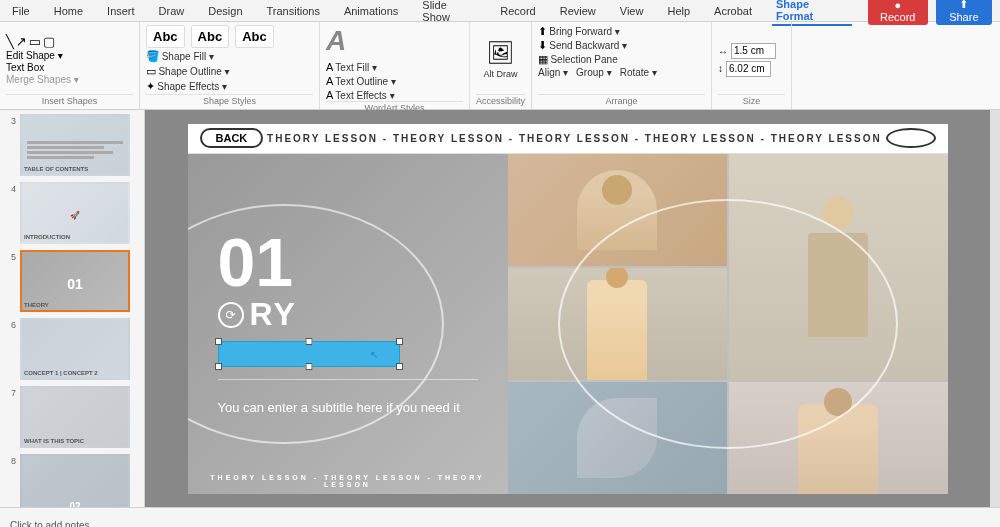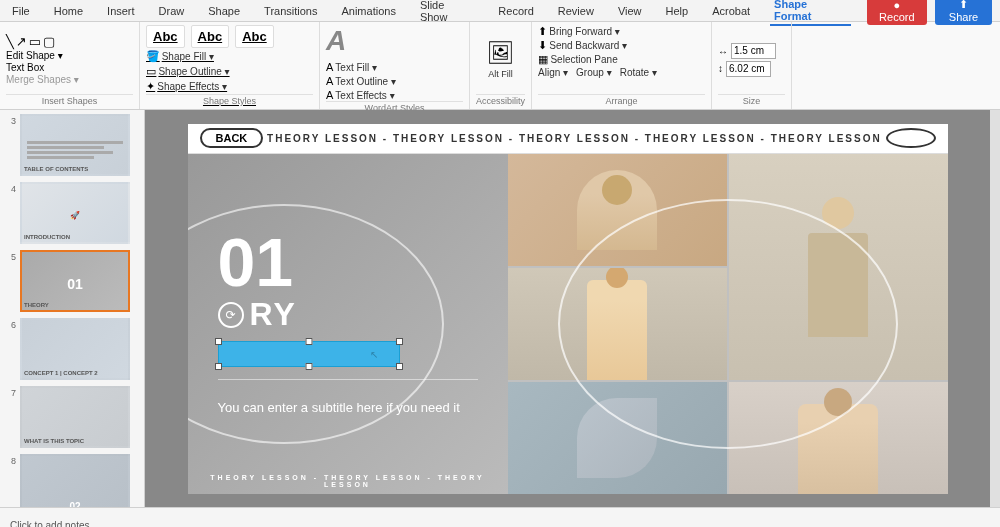--- a/index.html
+++ b/index.html
@@ -78,21 +78,21 @@
     .dropdown-btn { font-size: 10px; color: #333; cursor: pointer; display: flex; align-items: center; gap: 2px; }
   </style>
 </head>
 <body>
 
 <div class="menu-bar">
   <span class="menu-item">File</span>
   <span class="menu-item">Home</span>
   <span class="menu-item">Insert</span>
   <span class="menu-item">Draw</span>
-  <span class="menu-item">Shape</span>
+  <span class="menu-item">Design</span>
   <span class="menu-item">Transitions</span>
   <span class="menu-item">Animations</span>
   <span class="menu-item">Slide Show</span>
   <span class="menu-item">Record</span>
   <span class="menu-item">Review</span>
   <span class="menu-item">View</span>
   <span class="menu-item">Help</span>
   <span class="menu-item">Acrobat</span>
   <span class="menu-item active shape-format-tab">Shape Format</span>
   <div class="menu-right">
@@ -119,21 +119,21 @@
           <span style="font-size:10px;cursor:pointer;">Text Box</span>
         </div>
         <div style="display:flex;gap:2px;">
           <span style="font-size:10px;cursor:pointer;color:#999;">Merge Shapes ▾</span>
         </div>
       </div>
     </div>
     <div class="ribbon-group-label">Insert Shapes</div>
   </div>
 
-  <div class="ribbon-group" style="min-width:180px;text-decoration:underline;">
+  <div class="ribbon-group" style="min-width:180px;">
     <div class="ribbon-group-items" style="flex-direction:column;align-items:flex-start;gap:2px;">
       <div style="display:flex;gap:6px;align-items:center;">
         <button class="abc-btn">Abc</button>
         <button class="abc-btn">Abc</button>
         <button class="abc-btn">Abc</button>
       </div>
       <div class="dropdown-row">
         <span>🪣</span>
         <span class="dropdown-btn">Shape Fill ▾</span>
       </div>
@@ -166,21 +166,21 @@
         <span>A</span>
         <span class="dropdown-btn">Text Effects ▾</span>
       </div>
     </div>
     <div class="ribbon-group-label">WordArt Styles</div>
   </div>
 
   <div class="ribbon-group" style="min-width:60px;">
     <div class="ribbon-group-items" style="flex-direction:column;justify-content:center;">
       <div style="font-size:22px;text-align:center;">🖼</div>
-      <div style="font-size:9px;text-align:center;cursor:pointer;" class="dropdown-btn">Alt Fill</div>
+      <div style="font-size:9px;text-align:center;cursor:pointer;" class="dropdown-btn">Alt Draw</div>
     </div>
     <div class="ribbon-group-label">Accessibility</div>
   </div>
 
   <div class="ribbon-group" style="min-width:180px;">
     <div class="ribbon-group-items" style="flex-direction:column;align-items:flex-start;gap:1px;">
       <div class="dropdown-row">
         <span>⬆</span>
         <span class="dropdown-btn">Bring Forward ▾</span>
       </div>

